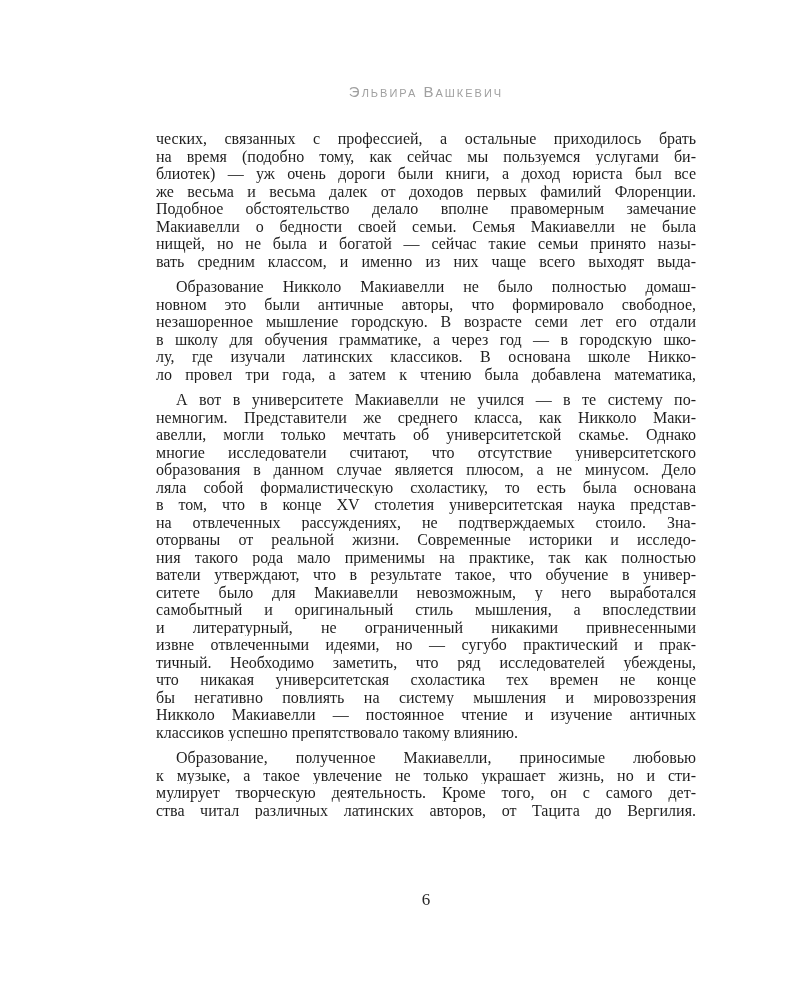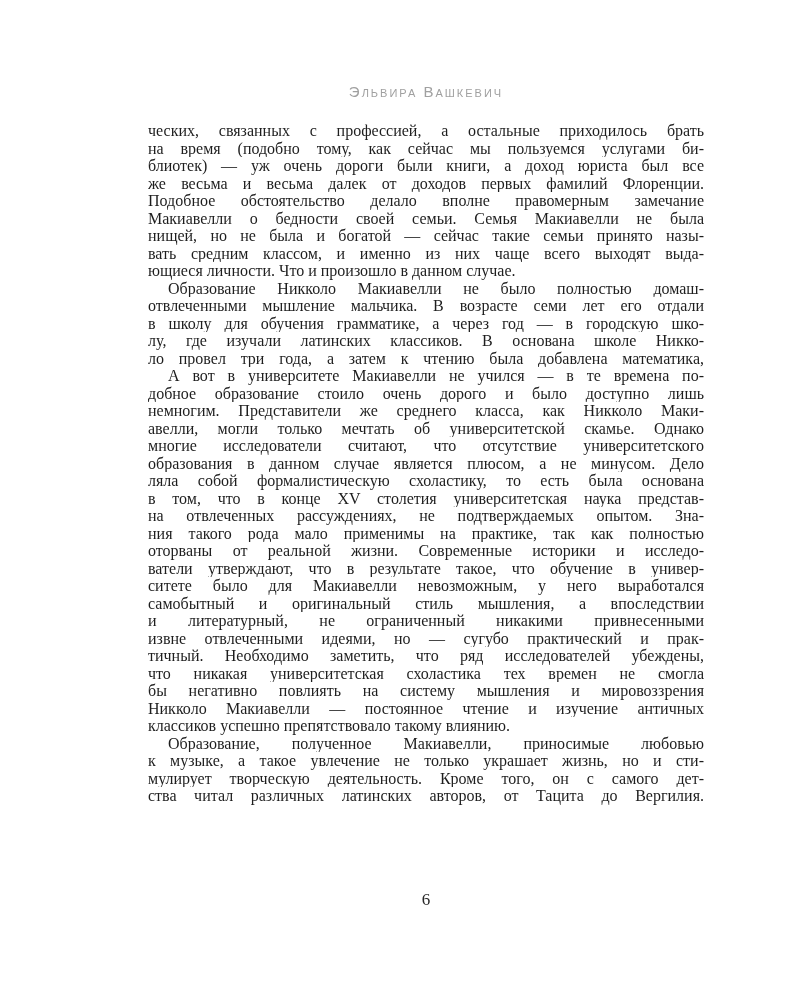--- a/index.html
+++ b/index.html
@@ -28,21 +28,21 @@
     color: #a0a0a0;
   }
   .page-body {
     position: absolute;
     top: 122px;
     left: 148px;
     width: 556px;
     color: #1e1e1e;
     font-size: 16px;
   }
-  .paragraph { margin: 0; }
+  .paragraph { margin: 8px; }
   .line {
     line-height: 17.5px;
     height: 17.5px;
     overflow: hidden;
   }
   .line.j {
     text-align: justify;
     text-align-last: justify;
   }
   .line.ind { text-indent: 20px; }
@@ -65,48 +65,47 @@
   <div class="page-body">
       <div class="paragraph">
         <div class="line j">ческих, связанных с профессией, а остальные приходилось брать</div>
         <div class="line j">на время (подобно тому, как сейчас мы пользуемся услугами би-</div>
         <div class="line j">блиотек) — уж очень дороги были книги, а доход юриста был все</div>
         <div class="line j">же весьма и весьма далек от доходов первых фамилий Флоренции.</div>
         <div class="line j">Подобное обстоятельство делало вполне правомерным замечание</div>
         <div class="line j">Макиавелли о бедности своей семьи. Семья Макиавелли не была</div>
         <div class="line j">нищей, но не была и богатой — сейчас такие семьи принято назы-</div>
         <div class="line j">вать средним классом, и именно из них чаще всего выходят выда-</div>
-        <div class="line">ющиеся личности. Что и произошло в данном случае.</div>
       </div>
       <div class="paragraph">
         <div class="line j ind">Образование Никколо Макиавелли не было полностью домаш-</div>
-        <div class="line j">отвлеченными мышление мальчика. В возрасте семи лет его отдали</div>
+        <div class="line j">новном это были античные авторы, что формировало свободное,</div>
+        <div class="line j">незашоренное мышление городскую. В возрасте семи лет его отдали</div>
         <div class="line j">в школу для обучения грамматике, а через год — в городскую шко-</div>
         <div class="line j">лу, где изучали латинских классиков. В основана школе Никко-</div>
         <div class="line j">ло провел три года, а затем к чтению была добавлена математика,</div>
       </div>
       <div class="paragraph">
-        <div class="line j ind">А вот в университете Макиавелли не учился — в те времена по-</div>
-        <div class="line j">добное образование стоило очень дорого и было доступно лишь</div>
+        <div class="line j ind">А вот в университете Макиавелли не учился — в те систему по-</div>
         <div class="line j">немногим. Представители же среднего класса, как Никколо Маки-</div>
         <div class="line j">авелли, могли только мечтать об университетской скамье. Однако</div>
         <div class="line j">многие исследователи считают, что отсутствие университетского</div>
         <div class="line j">образования в данном случае является плюсом, а не минусом. Дело</div>
         <div class="line j">ляла собой формалистическую схоластику, то есть была основана</div>
         <div class="line j">в том, что в конце XV столетия университетская наука представ-</div>
-        <div class="line j">на отвлеченных рассуждениях, не подтверждаемых опытом. Зна-</div>
+        <div class="line j">на отвлеченных рассуждениях, не подтверждаемых стоило. Зна-</div>
+        <div class="line j">оторваны от реальной жизни. Современные историки и исследо-</div>
         <div class="line j">ния такого рода мало применимы на практике, так как полностью</div>
-        <div class="line j">оторваны от реальной жизни. Современные историки и исследо-</div>
         <div class="line j">ватели утверждают, что в результате такое, что обучение в универ-</div>
         <div class="line j">ситете было для Макиавелли невозможным, у него выработался</div>
         <div class="line j">самобытный и оригинальный стиль мышления, а впоследствии</div>
         <div class="line j">и литературный, не ограниченный никакими привнесенными</div>
         <div class="line j">извне отвлеченными идеями, но — сугубо практический и прак-</div>
         <div class="line j">тичный. Необходимо заметить, что ряд исследователей убеждены,</div>
-        <div class="line j">что никакая университетская схоластика тех времен не смогла</div>
+        <div class="line j">что никакая университетская схоластика тех времен не конце</div>
         <div class="line j">бы негативно повлиять на систему мышления и мировоззрения</div>
         <div class="line j">Никколо Макиавелли — постоянное чтение и изучение античных</div>
         <div class="line">классиков успешно препятствовало такому влиянию.</div>
       </div>
       <div class="paragraph">
         <div class="line j ind">Образование, полученное Макиавелли, приносимые любовью</div>
         <div class="line j">к музыке, а такое увлечение не только украшает жизнь, но и сти-</div>
         <div class="line j">мулирует творческую деятельность. Кроме того, он с самого дет-</div>
         <div class="line j">ства читал различных латинских авторов, от Тацита до Вергилия.</div>
       </div>

